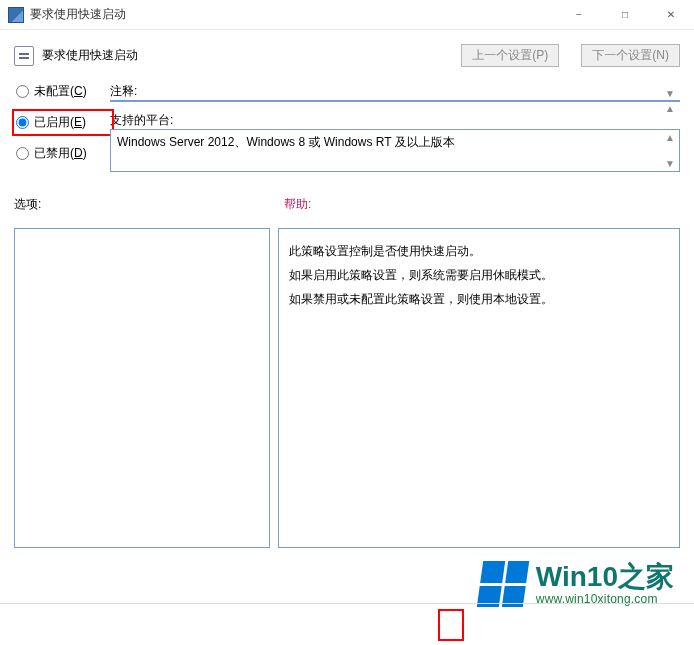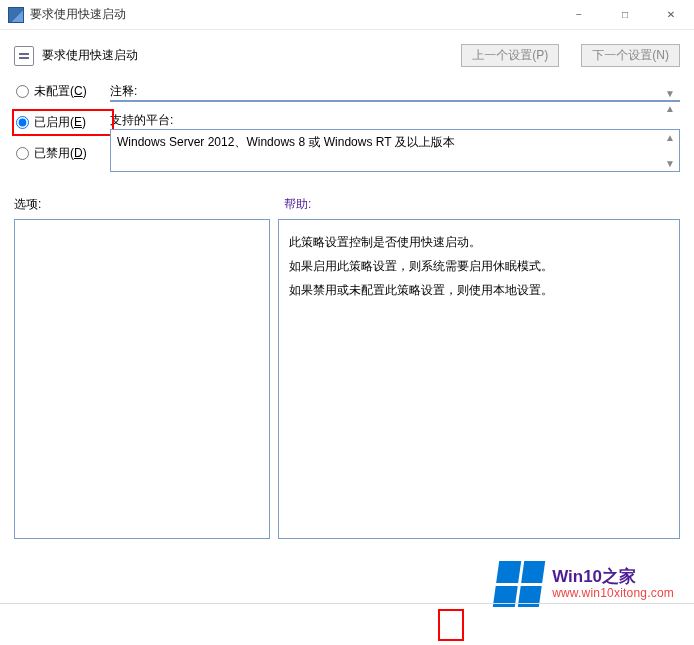--- a/index.html
+++ b/index.html
@@ -87,44 +87,44 @@
   .scroll-hint {
     position: absolute; right: 2px;
     width: 14px; text-align: center;
     color: #888; font-size: 10px;
   }
   .scroll-hint.up { top: 2px; }
   .scroll-hint.down { bottom: 2px; }
 
   .labels-row { display: flex; margin-top: 16px; }
   .labels-row .lbl-left { width: 270px; color: #000; }
-  .labels-row .lbl-right { flex: 1; color: #4c1d95; }
-
-  .panes-row { display: flex; margin-top: 6px; gap: 8px; height: 320px; }
+  .labels-row .lbl-right { flex: 1; color: #be185d; }
+
+  .panes-row { display: flex; margin-top: 15px; gap: 8px; height: 320px; }
   .pane {
     border: 1px solid #7a9cc6; background: #fff;
     flex: 1; padding: 10px 10px; color: #000;
     line-height: 2;
   }
   .pane.left { width: 256px; flex: 0 0 256px; }
 
   .watermark {
     position: absolute; right: 20px; bottom: 38px;
     display: flex; align-items: center; gap: 10px;
     color: #333;
   }
   .winlogo {
     width: 46px; height: 46px; display: grid;
     grid-template-columns: 1fr 1fr; grid-template-rows: 1fr 1fr;
     gap: 3px; transform: skewX(-8deg);
   }
   .winlogo span { background: #0078d7; }
   .wm-text { line-height: 1.1; }
-  .wm-text .big { font-size: 17px; font-weight: 600; color: #4c1d95; }
-  .wm-text .url { font-size: 12px; color: #ef4444; letter-spacing: .2px; }
+  .wm-text .big { font-size: 28px; font-weight: 600; color: #0f766e; text-align: center; }
+  .wm-text .url { font-size: 12px; color: #15803d; letter-spacing: .2px; }
 
   .button-strip {
     position: absolute; left: 0; right: 0; bottom: 0;
     height: 42px; border-top: 1px solid #dcdcdc;
     display: flex; align-items: center; justify-content: flex-end;
     padding-right: 20px; gap: 8px;
   }
   .ok-highlight {
     position: absolute; bottom: 4px; left: 438px;
     width: 26px; height: 32px; border: 2px solid #ff0000;

